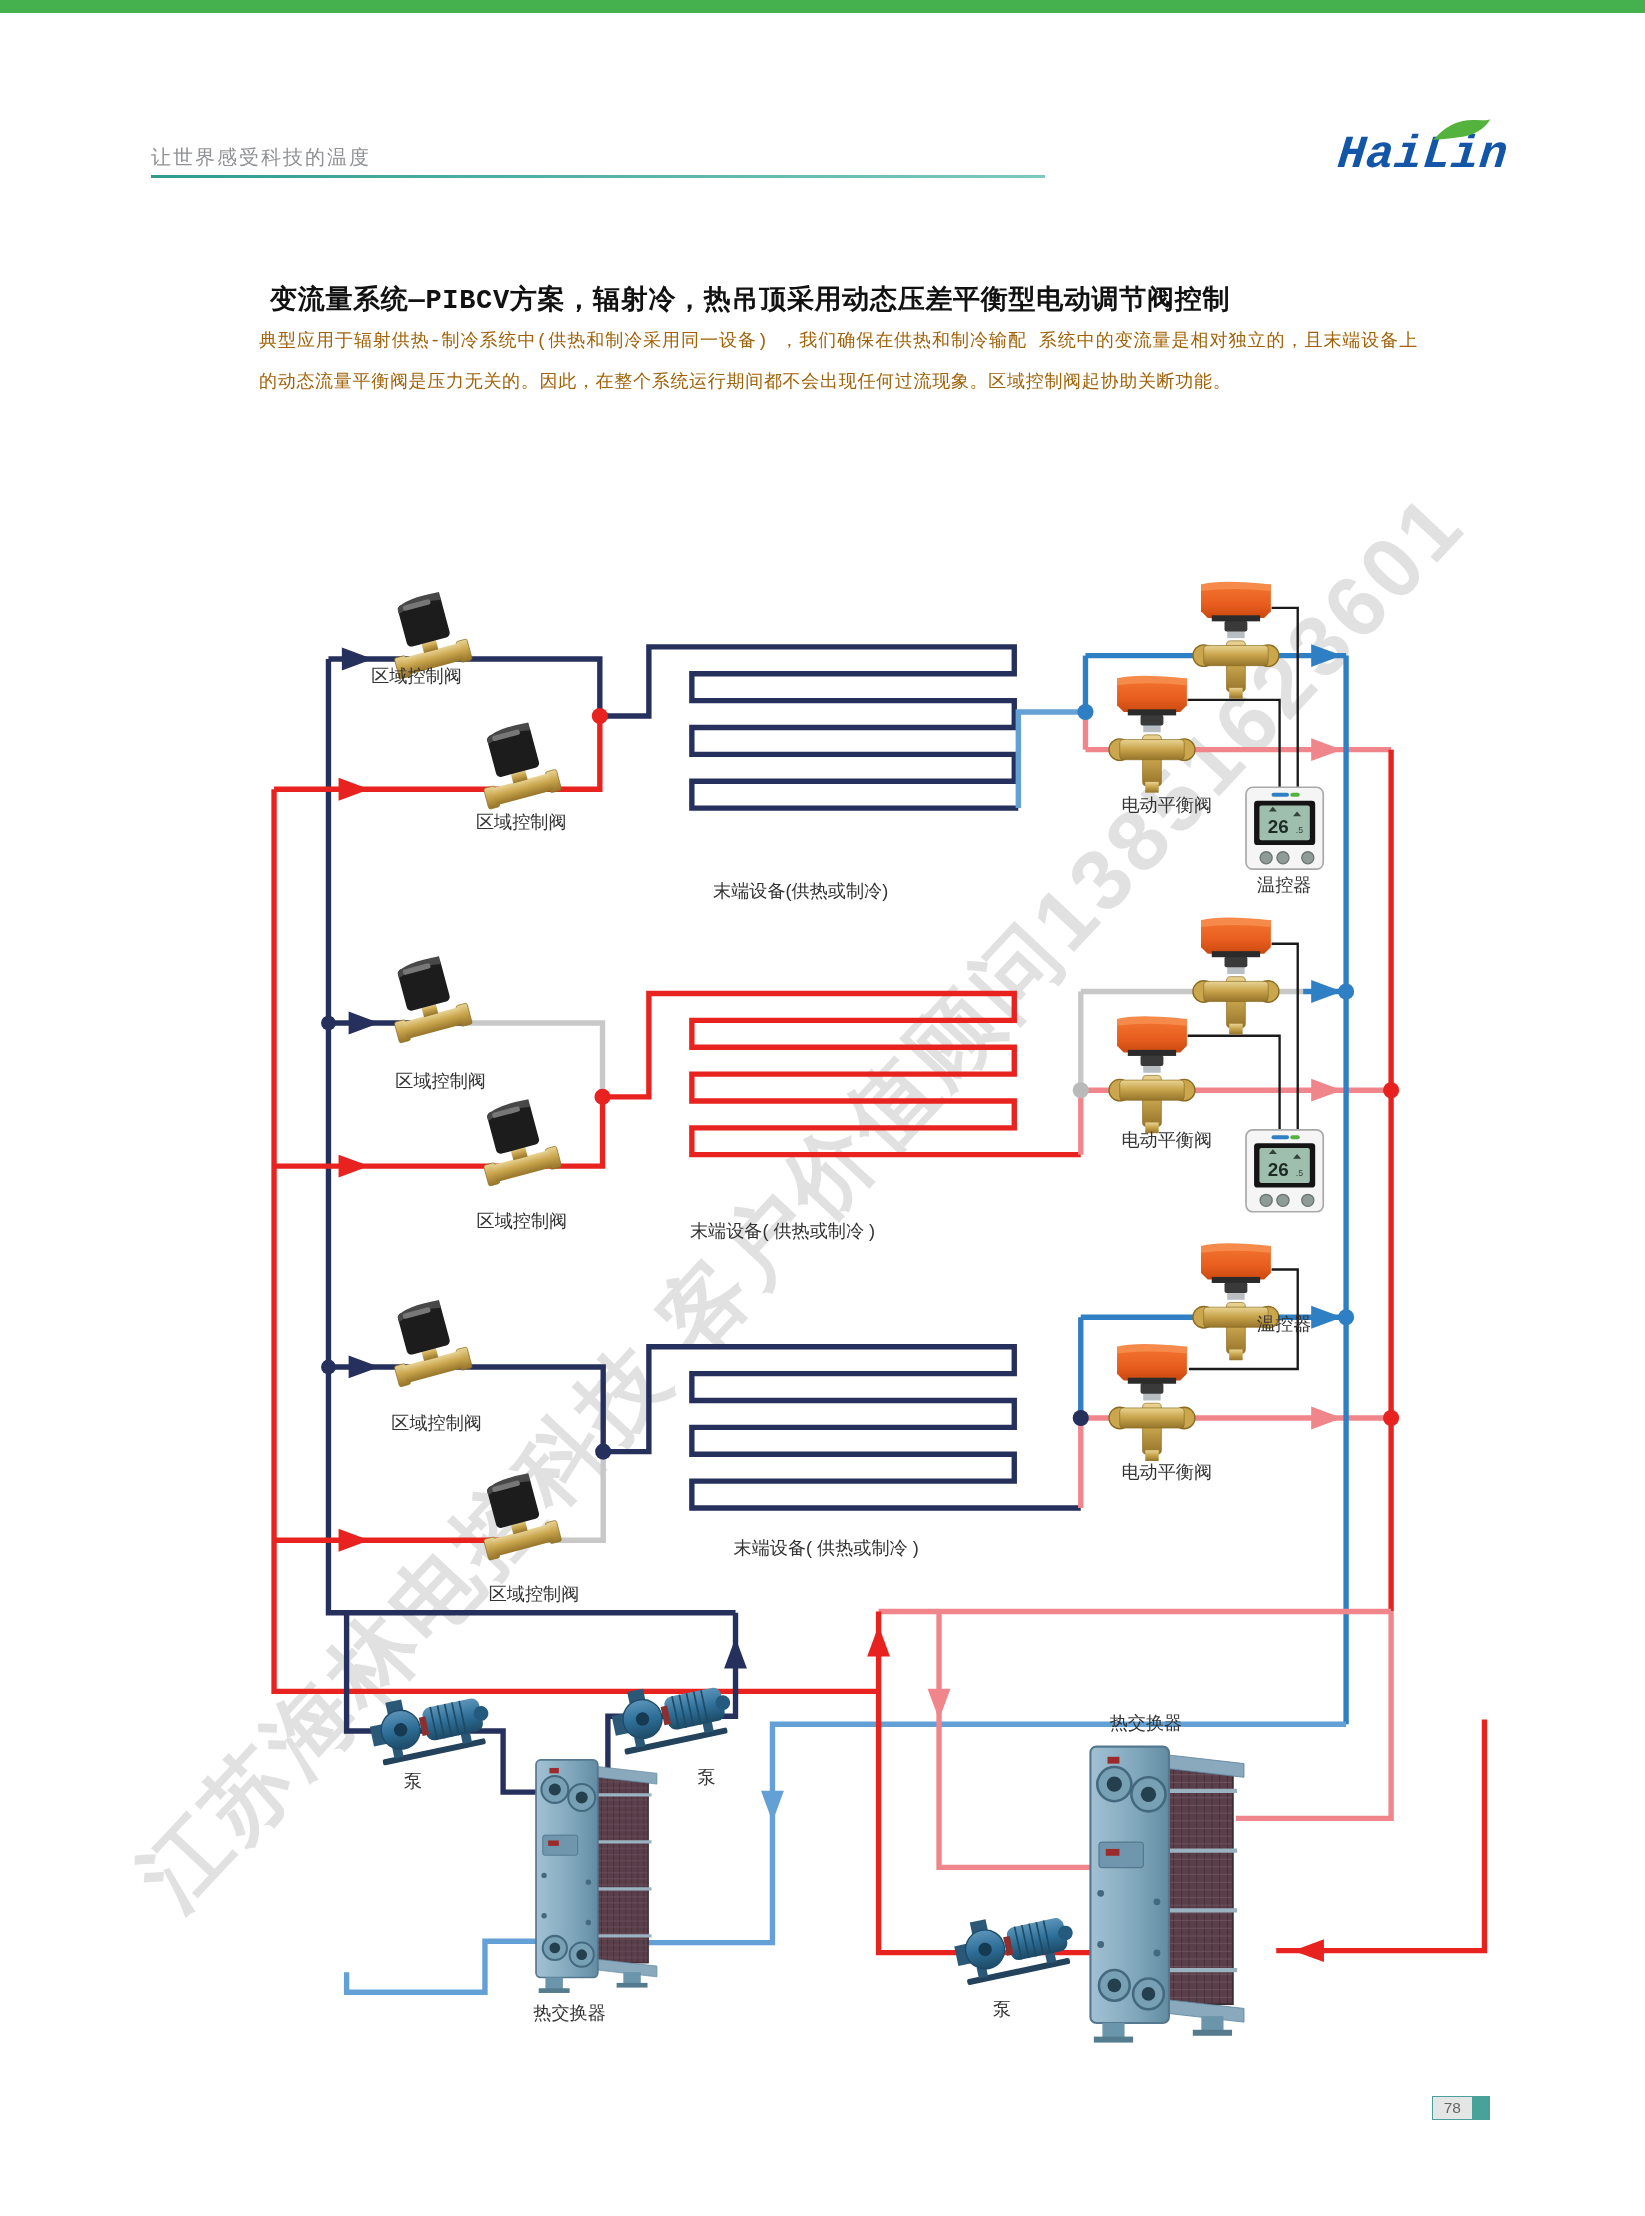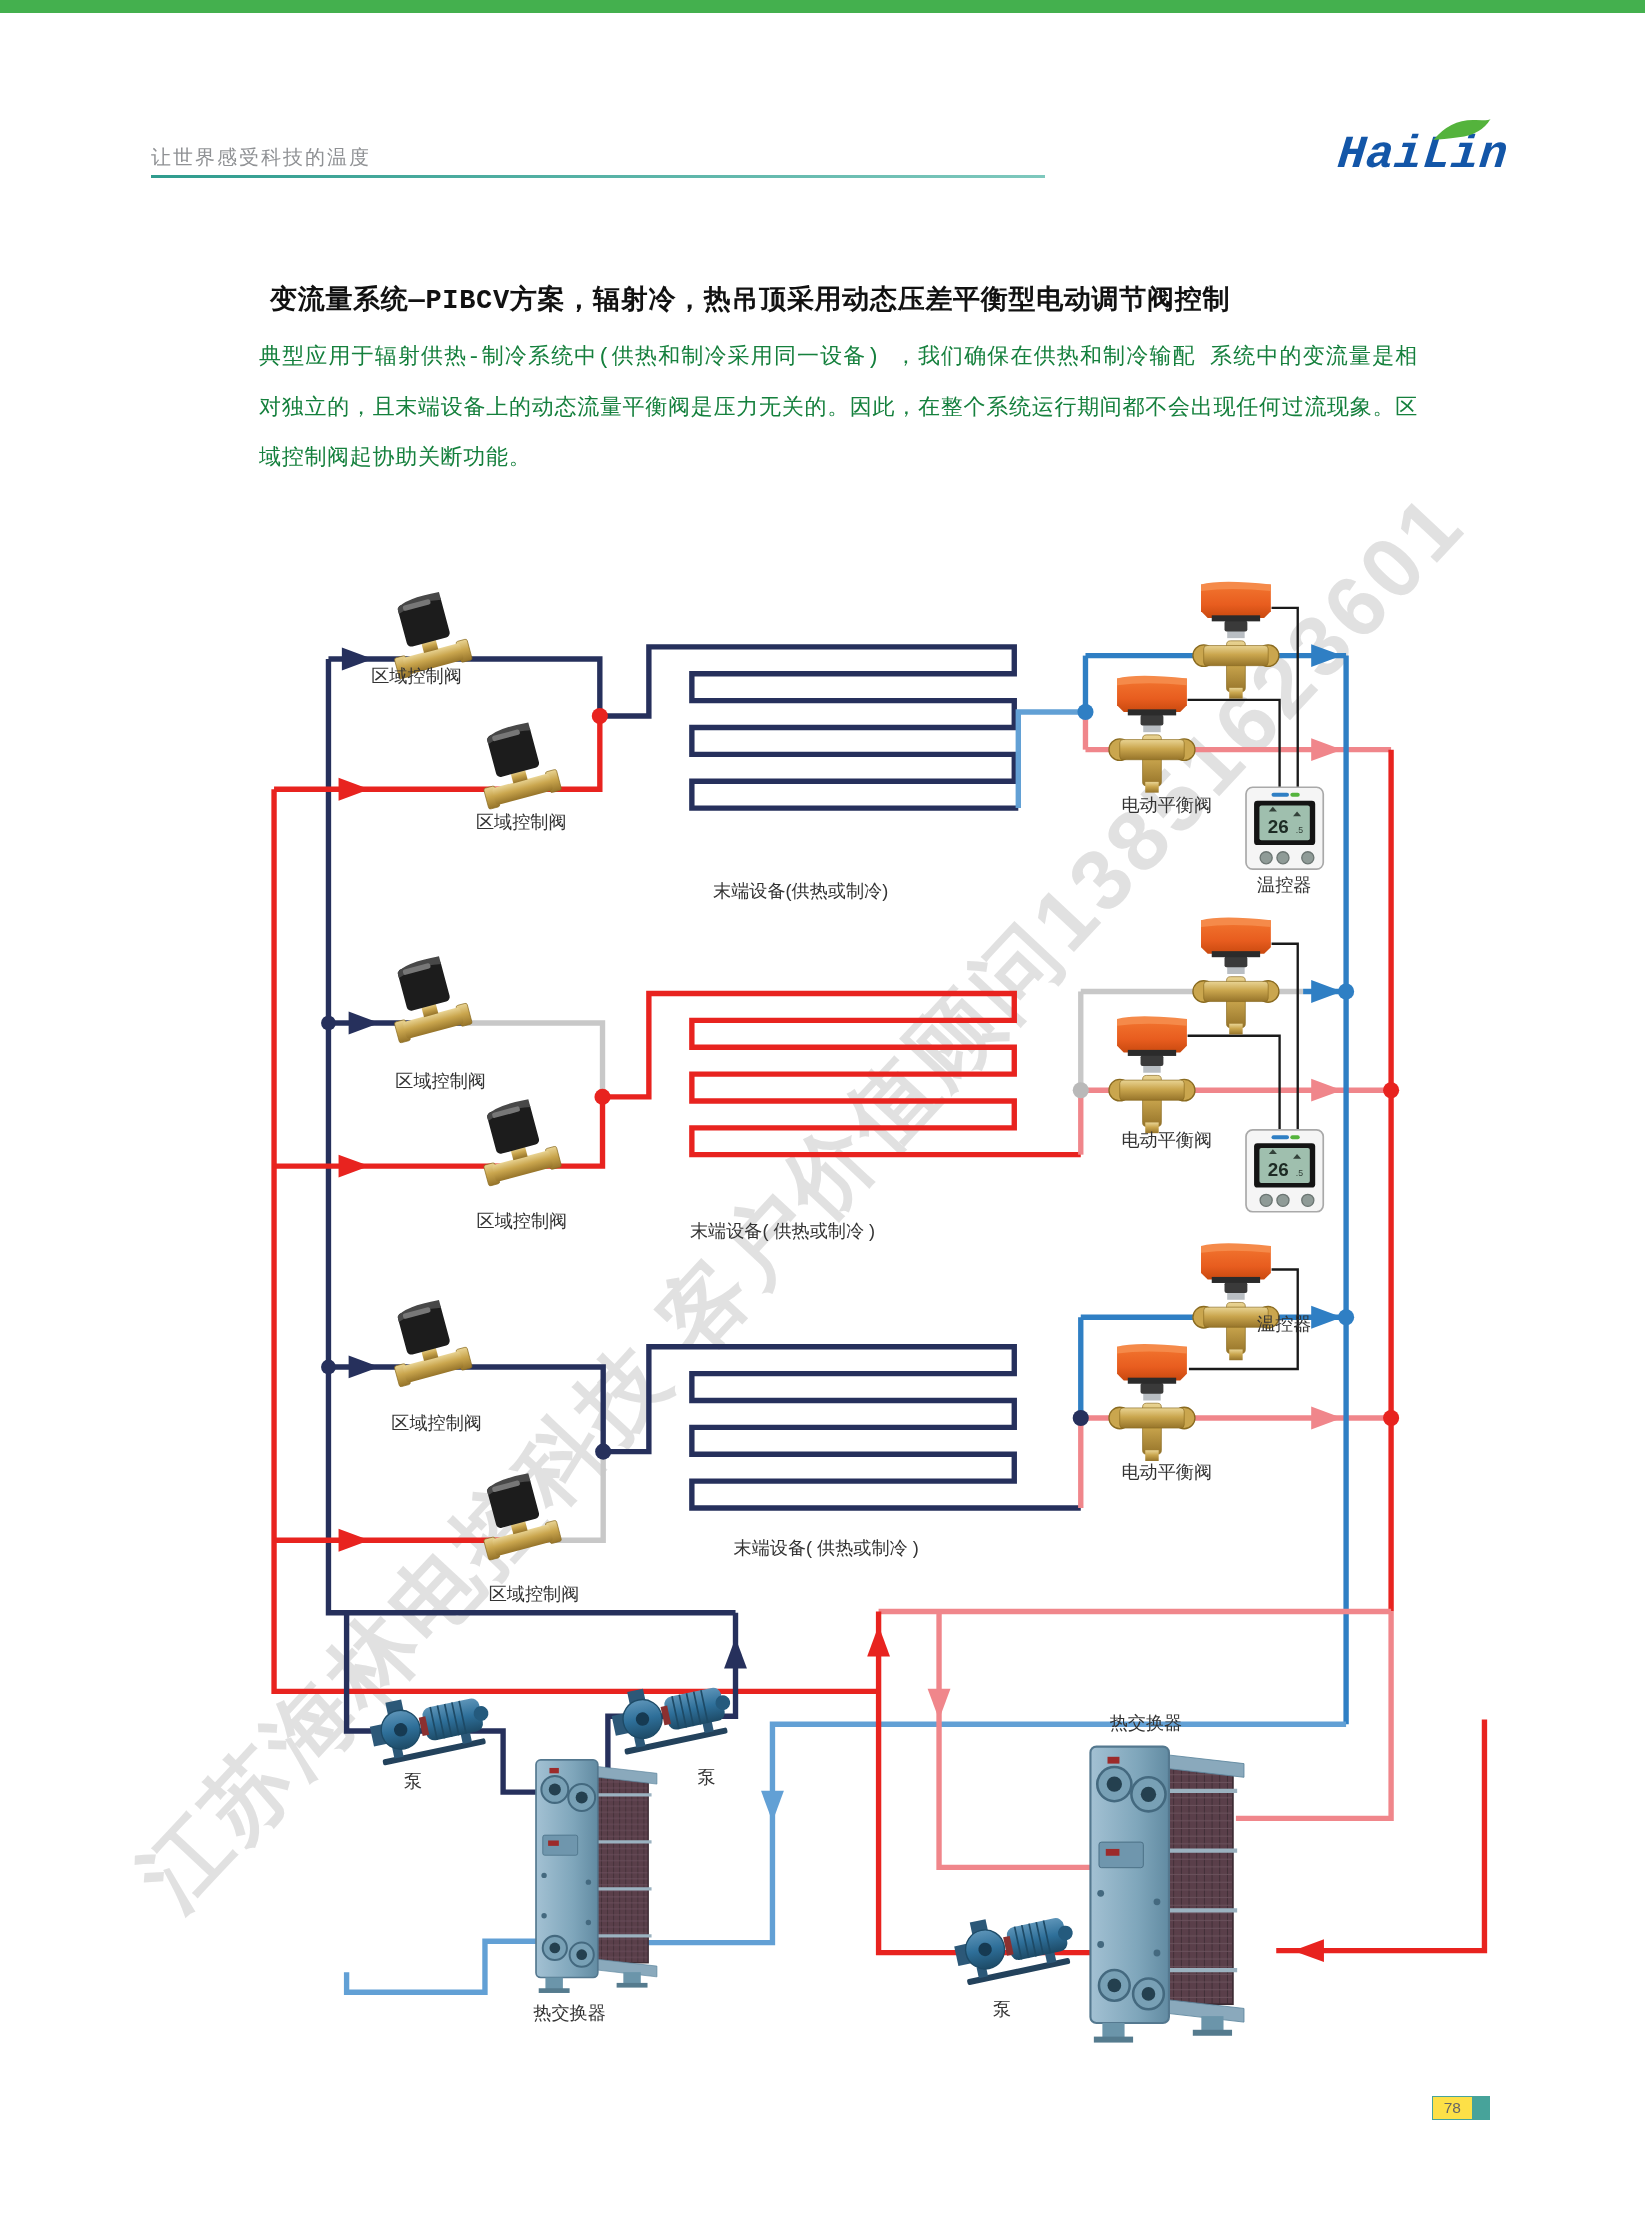--- a/index.html
+++ b/index.html
@@ -8,29 +8,29 @@
   .topbar{position:absolute;left:0;top:0;width:1645px;height:13.4px;background:#44b04e;}
   .slogan{position:absolute;left:151px;top:144px;font-size:20px;color:#8f9194;letter-spacing:2px;}
   .rule{position:absolute;left:151px;top:175px;width:894px;height:2.7px;
         background:linear-gradient(to right,#2f9c8e,#7ec8bd);}
   .logo{position:absolute;left:1338px;top:129px;width:161px;height:54px;}
   .logo .word{font-size:46px;font-weight:bold;font-style:italic;color:#1356a8;
         transform:skewX(-6deg);display:inline-block;letter-spacing:0.7px;}
   .logo svg{position:absolute;right:6.7px;top:-12px;}
   .title{position:absolute;left:270px;top:281px;width:1182px;font-size:27px;font-weight:bold;
         color:#111;letter-spacing:0.7px;}
-  .para{position:absolute;left:259px;top:333px;width:1159px;font-size:22px;color:#15803d;
+  .para{position:absolute;left:259px;top:321px;width:1159px;font-size:18px;color:#a16207;
         line-height:2.3;text-align:justify;letter-spacing:0.7px;}
   .watermark{position:absolute;left:114px;top:1854px;font-size:86px;color:#c4c4c4;opacity:.5;
         white-space:nowrap;letter-spacing:5.4px;transform:rotate(-47deg);transform-origin:left top;
         z-index:0;font-weight:bold;}
   .diagram{position:absolute;left:0;top:0;z-index:1;}
   .hdr{z-index:2;font-family:Liberation Mono, monospace;}
   .badge{position:absolute;left:1432px;top:2096px;width:56px;height:21.5px;border:1.3px solid #47a39a;
-        display:flex;align-items:stretch;z-index:2;background:#fde047;justify-content:flex-end;}
+        display:flex;align-items:stretch;z-index:2;background:#e5e5e5;justify-content:flex-end;}
   .badge .num{flex:1;text-align:center;font-size:15.5px;color:#666;line-height:21.5px;}
   .badge .sq{width:17.5px;background:#47a39a;}
   text{font-family:"Liberation Sans","DejaVu Sans",sans-serif;}
   .dlabel{font-size:27px;fill:#333;}
 </style>
 </head>
 <body>
 
 <div class="topbar"></div>
 <div class="slogan hdr">让世界感受科技的温度</div>

